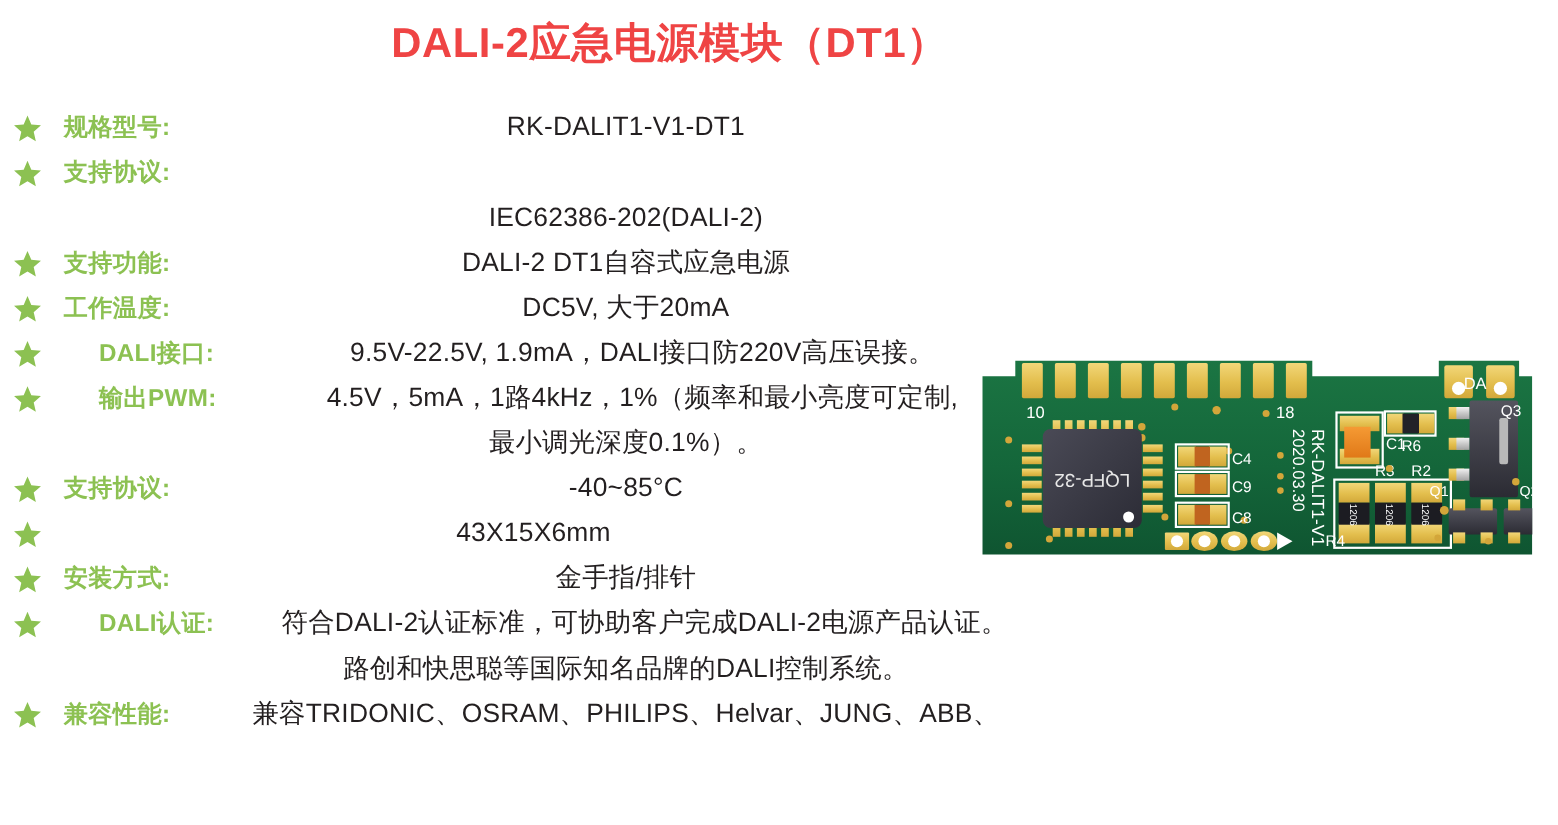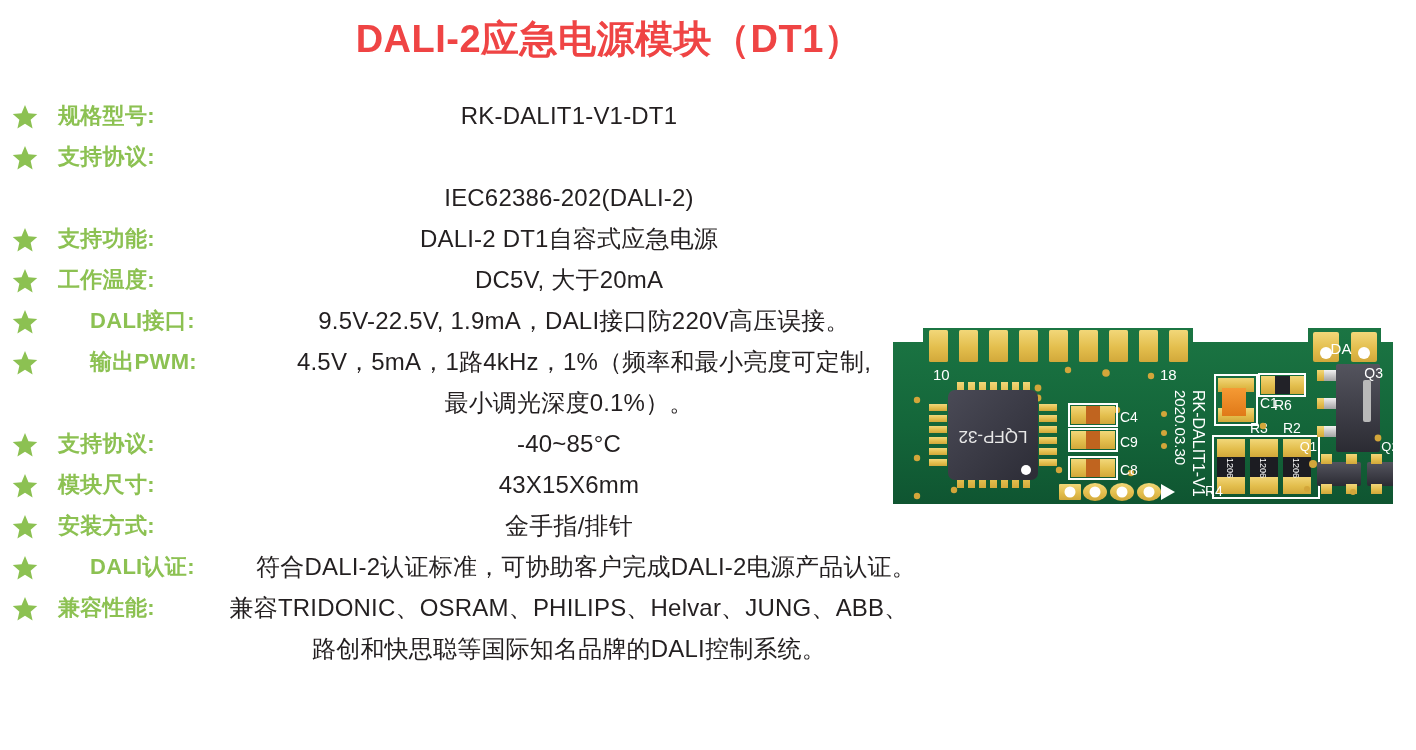--- a/index.html
+++ b/index.html
@@ -184,21 +184,20 @@
     <div class="label-cell">支持协议:</div>
     <div class="value-cell">-40~85°C</div>
   </div>
 
   <div class="spec-row">
     <div class="star-cell">
       <svg class="star" viewBox="0 0 24 24">
         <polygon points="12,1 15.2,8.5 23.3,9.2 17.2,14.6 19,22.5 12,18.3 5,22.5 6.8,14.6 0.7,9.2 8.8,8.5" fill="#8CC152"></polygon>
       </svg>
     </div>
-    <div class="label-cell">模块尺寸:</div>
     <div class="value-cell">43X15X6mm</div>
   </div>
 
   <div class="spec-row">
     <div class="star-cell">
       <svg class="star" viewBox="0 0 24 24">
         <polygon points="12,1 15.2,8.5 23.3,9.2 17.2,14.6 19,22.5 12,18.3 5,22.5 6.8,14.6 0.7,9.2 8.8,8.5" fill="#8CC152"></polygon>
       </svg>
     </div>
     <div class="label-cell">安装方式:</div>
@@ -209,36 +208,36 @@
     <div class="star-cell">
       <svg class="star" viewBox="0 0 24 24">
         <polygon points="12,1 15.2,8.5 23.3,9.2 17.2,14.6 19,22.5 12,18.3 5,22.5 6.8,14.6 0.7,9.2 8.8,8.5" fill="#8CC152"></polygon>
       </svg>
     </div>
     <div class="label-cell">DALI认证:</div>
     <div class="value-cell">符合DALI-2认证标准，可协助客户完成DALI-2电源产品认证。</div>
   </div>
 
   <div class="spec-row">
+    <div class="star-cell blank">
+      <svg class="star" viewBox="0 0 24 24">
+        <polygon points="12,1 15.2,8.5 23.3,9.2 17.2,14.6 19,22.5 12,18.3 5,22.5 6.8,14.6 0.7,9.2 8.8,8.5" fill="#8CC152"></polygon>
+      </svg>
+    </div>
+    <div class="label-cell"></div>
+    <div class="value-cell">路创和快思聪等国际知名品牌的DALI控制系统。</div>
+  </div>
+  <div class="spec-row">
     <div class="star-cell">
       <svg class="star" viewBox="0 0 24 24">
         <polygon points="12,1 15.2,8.5 23.3,9.2 17.2,14.6 19,22.5 12,18.3 5,22.5 6.8,14.6 0.7,9.2 8.8,8.5" fill="#8CC152"></polygon>
       </svg>
     </div>
     <div class="label-cell">兼容性能:</div>
     <div class="value-cell">兼容TRIDONIC、OSRAM、PHILIPS、Helvar、JUNG、ABB、</div>
-  </div>
-  <div class="spec-row">
-    <div class="star-cell blank">
-      <svg class="star" viewBox="0 0 24 24">
-        <polygon points="12,1 15.2,8.5 23.3,9.2 17.2,14.6 19,22.5 12,18.3 5,22.5 6.8,14.6 0.7,9.2 8.8,8.5" fill="#8CC152"></polygon>
-      </svg>
-    </div>
-    <div class="label-cell"></div>
-    <div class="value-cell">路创和快思聪等国际知名品牌的DALI控制系统。</div>
   </div>
 
 </div>
 
 <div id="pcb-figure">
   <svg width="500" height="200" viewBox="0 0 500 200">
     <defs>
       <linearGradient id="gBoard" x1="0" y1="0" x2="0" y2="1">
         <stop offset="0%" stop-color="#1b7543"></stop>
         <stop offset="55%" stop-color="#14663a"></stop>

